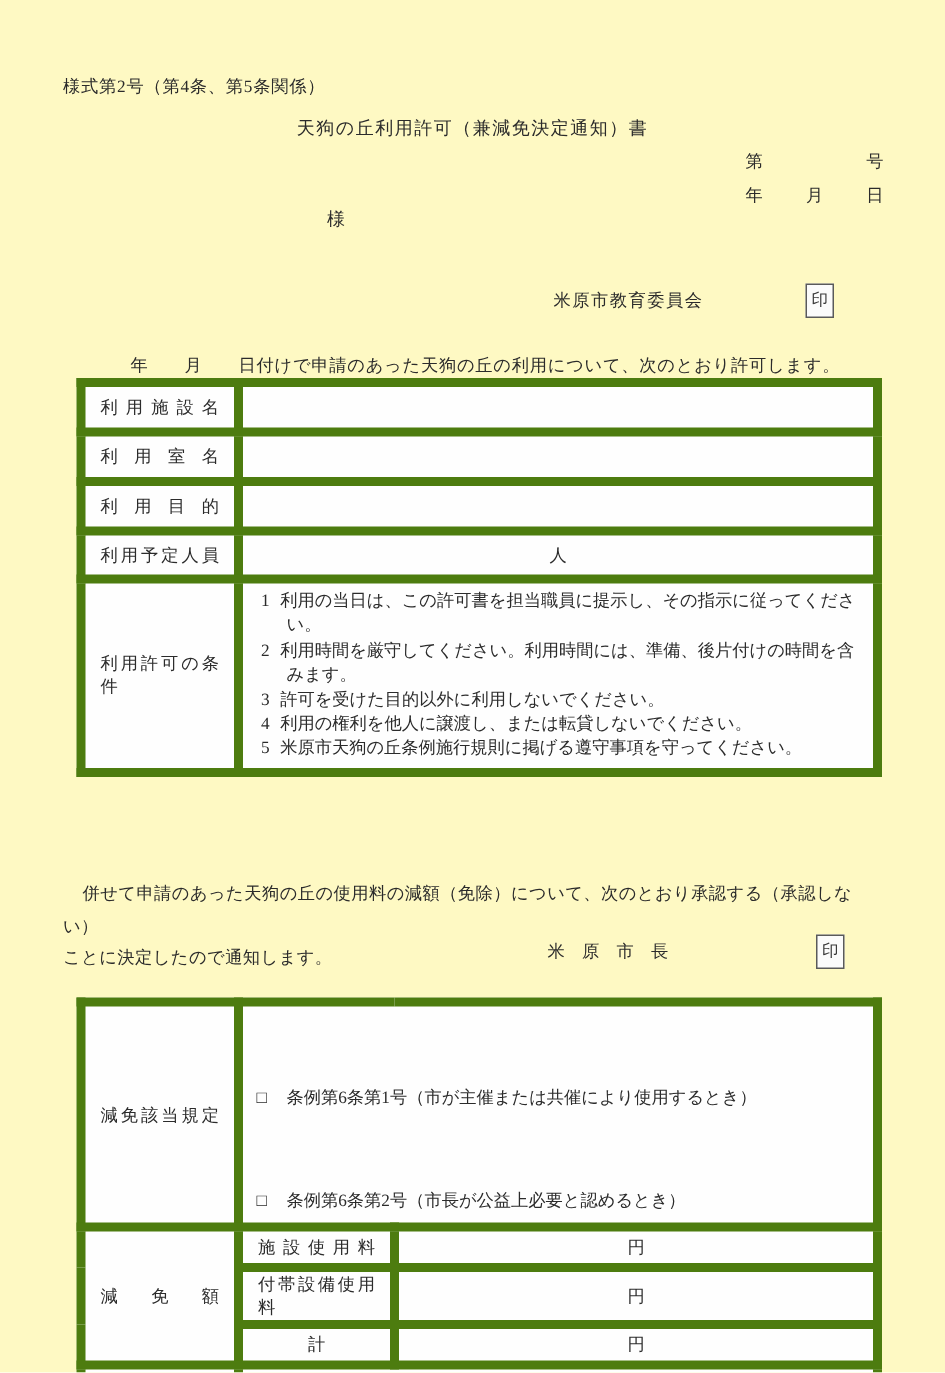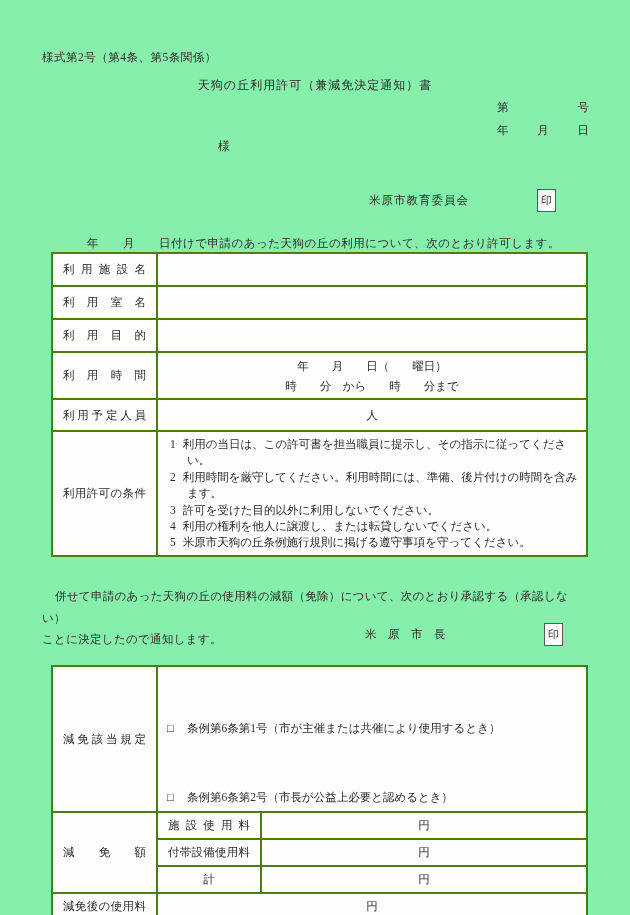--- a/index.html
+++ b/index.html
@@ -1,19 +1,19 @@
 <!DOCTYPE html>
 <html><head>
 <meta charset="utf-8">
 <style>
   html,body { margin:0; padding:0; background:#ffffff; }
   .page {
     position:relative;
     width:630px; height:915px;
-    background:#86efac;
+    background:#fef9c3;
     font-family:"Liberation Serif","DejaVu Serif",serif;
     color:#2b2b2b;
     font-size:11.5px;
     overflow:hidden;
   }
   .abs { position:absolute; }
   .form-note { left:42px; top:50px; letter-spacing:0.5px; }
   .doc-title { left:0; top:77px; width:630px; text-align:center; font-size:12px; letter-spacing:1px; }
   .right-line { left:497px; width:92px; display:flex; justify-content:space-between; }
   .doc-number-line { top:100px; }
@@ -27,21 +27,21 @@
     font-size:11px; color:#3a3a3a; background:#fbfbfb;
   }
   .seal1 { top:189px; left:537px; }
   .seal2 { top:623px; left:544px; }
   .intro { top:236px; left:87px; letter-spacing:0.5px; }
 
   table { border-collapse:collapse; table-layout:fixed; background:#fefefe; }
   .doc-table { position:absolute; left:51px; width:537px; border:1.5px solid #454545; }
   .t1 { top:252px; }
   .t2 { top:665px; }
-  td { border:2px solid #4d7c0f; padding:1px 10px; vertical-align:middle; overflow:hidden; }
+  td { border:6px solid #4d7c0f; padding:1px 10px; vertical-align:middle; overflow:hidden; }
 
   .jcell { text-align:justify; text-align-last:justify; text-justify:inter-character; }
   .ccell { text-align:center; }
   .r-std   { height:33px; }
   .r-time  { height:47px; }
   .r-people{ height:32px; }
   .r-sub   { height:27px; }
   .r-rule  { height:50px; }
   .r-after { height:26px; }
   .r-reason{ height:53px; }
@@ -94,27 +94,20 @@
       <td class="jcell">利用施設名</td>
       <td></td>
     </tr>
     <tr class="r-std">
       <td class="jcell">利用室名</td>
       <td></td>
     </tr>
     <tr class="r-std">
       <td class="jcell">利用目的</td>
       <td></td>
-    </tr>
-    <tr class="r-time">
-      <td class="jcell">利用時間</td>
-      <td class="timelines">
-        <div>年　　月　　日（　　曜日）</div>
-        <div>時　　分　から　　時　　分まで</div>
-      </td>
     </tr>
     <tr class="r-people">
       <td class="jcell">利用予定人員</td>
       <td class="ccell">人</td>
     </tr>
     <tr>
       <td class="jcell">利用許可の条件</td>
       <td class="cond-cell">
         <div class="citem">
           <span class="cnum">1</span><span>利用の当日は、この許可書を担当職員に提示し、その指示に従ってください。</span>

